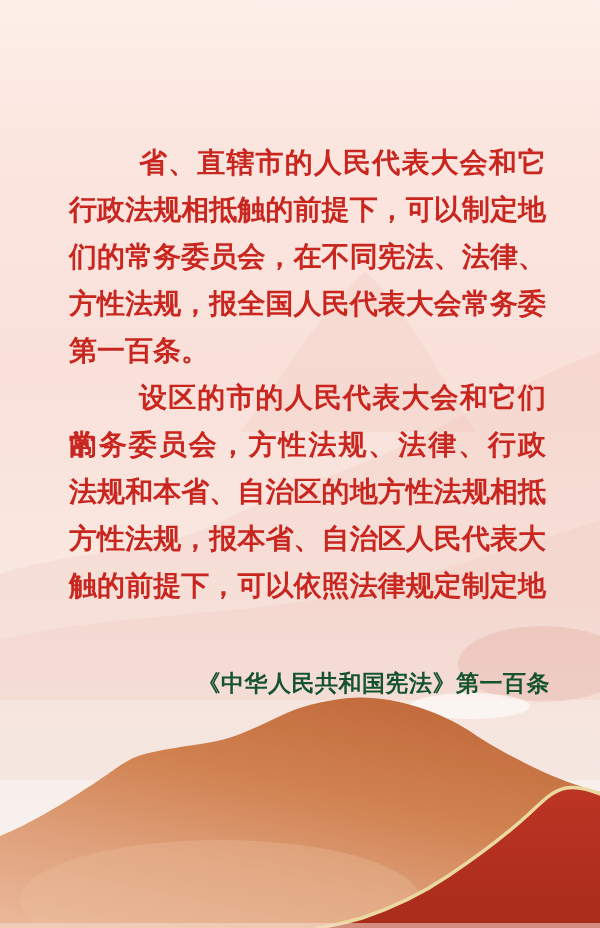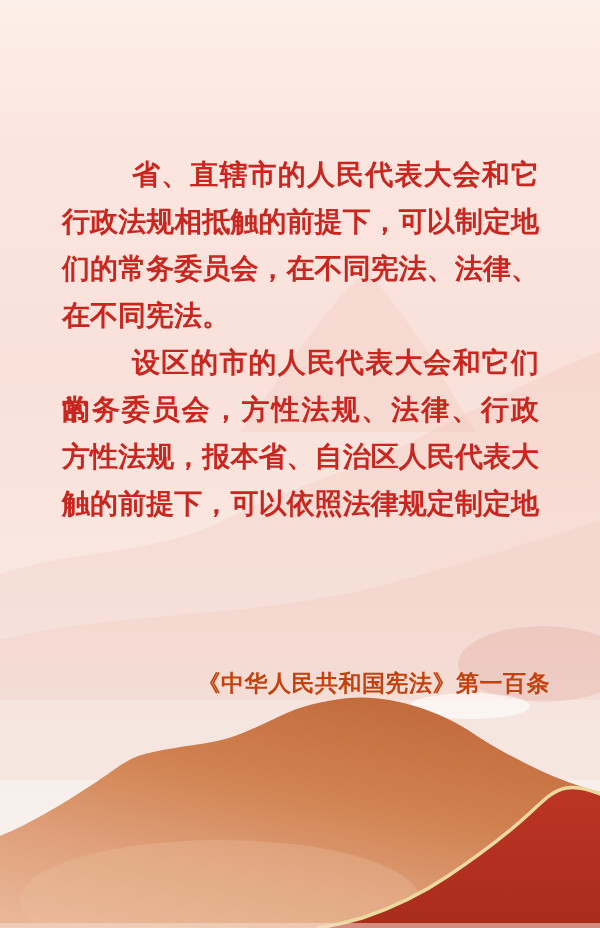--- a/index.html
+++ b/index.html
@@ -6,21 +6,21 @@
   body {
     width: 600px; height: 928px;
     position: relative; overflow: hidden;
     background: #fbe5df;
     font-family: "Liberation Sans", sans-serif;
   }
   .stage { position: absolute; inset: 0; width: 600px; height: 928px; }
   .bg-svg { position: absolute; left: 0; top: 0; display: block; }
 
   .text-block {
-    position: absolute; left: 62px; top: 139px; width: 477px; margin-top: 12px;
+    position: absolute; left: 69px; top: 139px; width: 477px;
   }
   .cn-line {
     font-family: "Liberation Sans", sans-serif;
     font-weight: bold;
     font-size: 28px;
     line-height: 47px;
     color: #c8261f;
     text-align: justify;
     text-align-last: justify;
     height: 47px;
@@ -29,21 +29,21 @@
   .cn-line.indent { text-indent: 2.5em; }
   .cn-line.short { text-align: left; text-align-last: left; }
 
   .citation {
     position: absolute;
     right: 50px; top: 668px;
     font-family: "Liberation Serif", serif;
     font-weight: bold;
     font-size: 23px;
     line-height: 32px;
-    color: #c2410c;
+    color: #14532d;
     letter-spacing: 0.5px;
     text-align: right;
   }
 </style>
 </head>
 <body>
 
 <div class="stage">
 
   <svg class="bg-svg" width="600" height="928" viewBox="0 0 600 928" xmlns="http://www.w3.org/2000/svg">
@@ -105,23 +105,25 @@
              C420,895 392,908 362,918
              C345,923 330,926 318,928" fill="none" stroke="#ecd9a0" stroke-width="3.5" stroke-linecap="round"></path>
 
     <rect x="0" y="923" width="600" height="5" fill="#f6ddd0" opacity="0.55"></rect>
   </svg>
 
   <div class="text-block">
     <div class="cn-line indent">省、直辖市的人民代表大会和它</div>
     <div class="cn-line">行政法规相抵触的前提下，可以制定地</div>
     <div class="cn-line">们的常务委员会，在不同宪法、法律、</div>
-    <div class="cn-line short">在不同宪法。</div>
+    <div class="cn-line">方性法规，报全国人民代表大会常务委</div>
+    <div class="cn-line short">第一百条。</div>
 
     <div class="cn-line indent">设区的市的人民代表大会和它们的</div>
     <div class="cn-line">常务委员会，方性法规、法律、行政</div>
+    <div class="cn-line">法规和本省、自治区的地方性法规相抵</div>
     <div class="cn-line">方性法规，报本省、自治区人民代表大</div>
     <div class="cn-line">触的前提下，可以依照法律规定制定地</div>
   </div>
 
   <div class="citation">《中华人民共和国宪法》第一百条</div>
 
 </div>
 
 </body></html>

